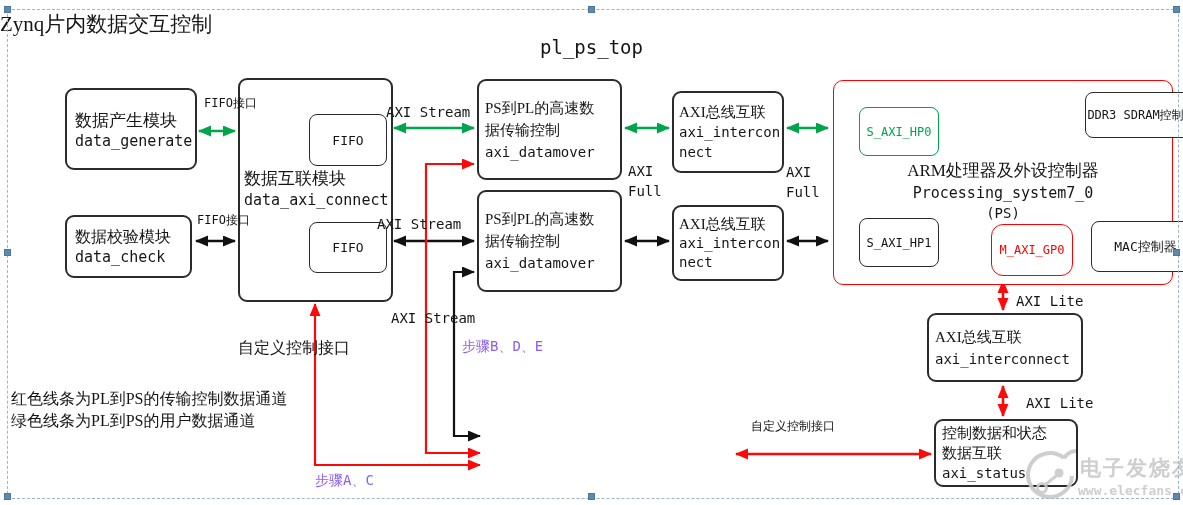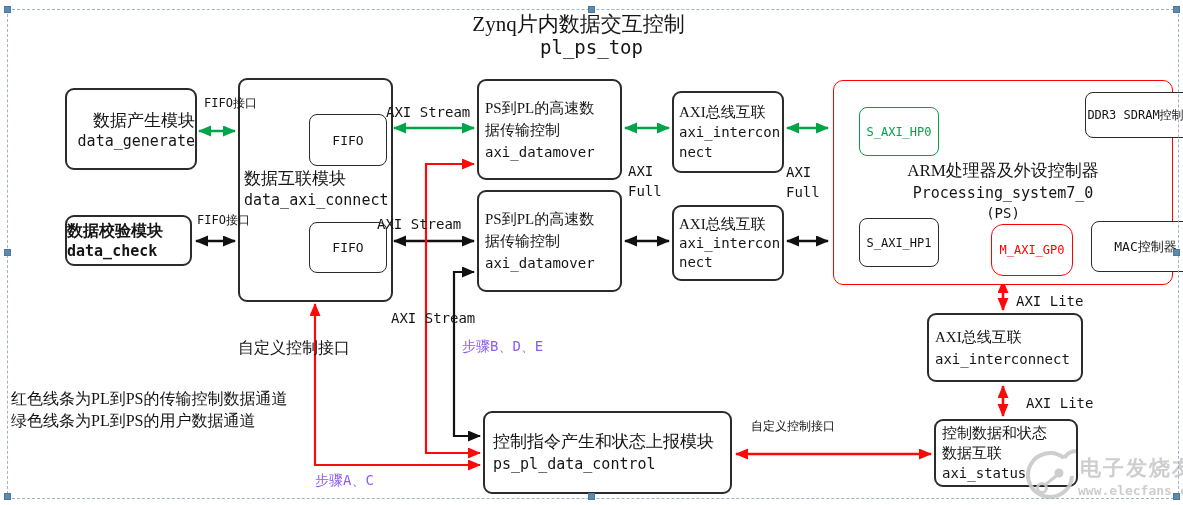--- a/index.html
+++ b/index.html
@@ -52,29 +52,29 @@
     <line x1="787" y1="241" x2="828" y2="241" stroke="#111" stroke-width="2.6" marker-start="url(#aB)" marker-end="url(#aB)"></line>
     <path d="M480,436 L454,436 L454,272 L474,272" fill="none" stroke="#111" stroke-width="2.2" marker-start="url(#aB)" marker-end="url(#aB)"></path>
 
     <path d="M480,453 L426,453 L426,164 L474,164" fill="none" stroke="#fb0a0a" stroke-width="2.2" marker-start="url(#aR)" marker-end="url(#aR)"></path>
     <path d="M480,465 L315,465 L315,304" fill="none" stroke="#fb0a0a" stroke-width="2.2" marker-start="url(#aR)" marker-end="url(#aR)"></path>
     <line x1="736" y1="454" x2="931" y2="454" stroke="#fb0a0a" stroke-width="2.4" marker-start="url(#aR)" marker-end="url(#aR)"></line>
     <line x1="1003" y1="281" x2="1003" y2="310" stroke="#fb0a0a" stroke-width="2.6" marker-start="url(#aR)" marker-end="url(#aR)"></line>
     <line x1="1003" y1="386" x2="1003" y2="416" stroke="#fb0a0a" stroke-width="2.6" marker-start="url(#aR)" marker-end="url(#aR)"></line>
   </svg>
 
-  <div class="txt cjk" style="left:0;top:11px;width:1157px;text-align:center;font-size:21px;">Zynq片内数据交互控制</div>
+  <div class="txt cjk" style="left:0;top:11px;width:1157px;font-size:21px;">Zynq片内数据交互控制</div>
   <div class="txt mono" style="left:0;top:36px;width:1183px;text-align:center;font-size:19px;">pl_ps_top</div>
 
-  <div class="blk flexcol" style="left:65px;top:88px;width:132px;height:82px;padding-left:8px;align-items:flex-end;">
+  <div class="blk flexcol" style="left:65px;top:88px;width:132px;height:82px;padding-left:8px;">
     <div class="line cjk" style="font-size:17px;">数据产生模块</div>
     <div class="line mono" style="font-size:15px;">data_generate</div>
   </div>
 
-  <div class="blk flexcol" style="left:65px;top:215px;width:127px;height:51px;padding-left:0;font-weight:bold;">
+  <div class="blk flexcol" style="left:65px;top:215px;width:127px;height:63px;padding-left:8px;">
     <div class="line cjk" style="font-size:16px;">数据校验模块</div>
     <div class="line mono" style="font-size:15px;">data_check</div>
   </div>
 
   <div class="blk" style="left:238px;top:78px;width:155px;height:224px;">
     <div class="blk thin flexcol center" style="left:41px;top:34px;width:78px;height:52px;border-radius:8px;">
       <div class="line mono" style="font-size:13px;">FIFO</div>
     </div>
     <div class="blk thin flexcol center" style="left:41px;top:142px;width:78px;height:51px;border-radius:8px;">
       <div class="line mono" style="font-size:13px;">FIFO</div>
@@ -133,24 +133,20 @@
     <div class="line cjk" style="font-size:15px;">AXI总线互联</div>
     <div class="line mono" style="font-size:14px;">axi_interconnect</div>
   </div>
 
   <div class="blk flexcol" style="left:934px;top:419px;width:144px;height:68px;padding-left:6px;line-height:20px;">
     <div class="line cjk" style="font-size:15px;">控制数据和状态</div>
     <div class="line cjk" style="font-size:15px;">数据互联</div>
     <div class="line mono" style="font-size:14px;">axi_status</div>
   </div>
 
-  <div class="blk flexcol" style="left:483px;top:411px;width:249px;height:83px;padding-left:8px;line-height:23px;">
-    <div class="line cjk" style="font-size:17px;">控制指令产生和状态上报模块</div>
-    <div class="line mono" style="font-size:15px;">ps_pl_data_control</div>
-  </div>
 
   <div class="txt mixed" style="left:204px;top:96px;font-size:12px;">FIFO接口</div>
   <div class="txt mixed" style="left:197px;top:213px;font-size:12px;">FIFO接口</div>
   <div class="txt mono" style="left:386px;top:104px;font-size:14px;">AXI Stream</div>
   <div class="txt mono" style="left:377px;top:216px;font-size:14px;">AXI Stream</div>
   <div class="txt mono" style="left:391px;top:310px;font-size:14px;">AXI Stream</div>
   <div class="txt mono" style="left:628px;top:161px;font-size:14px;line-height:20px;">
     <div class="line">AXI</div>
     <div class="line">Full</div>
   </div>

